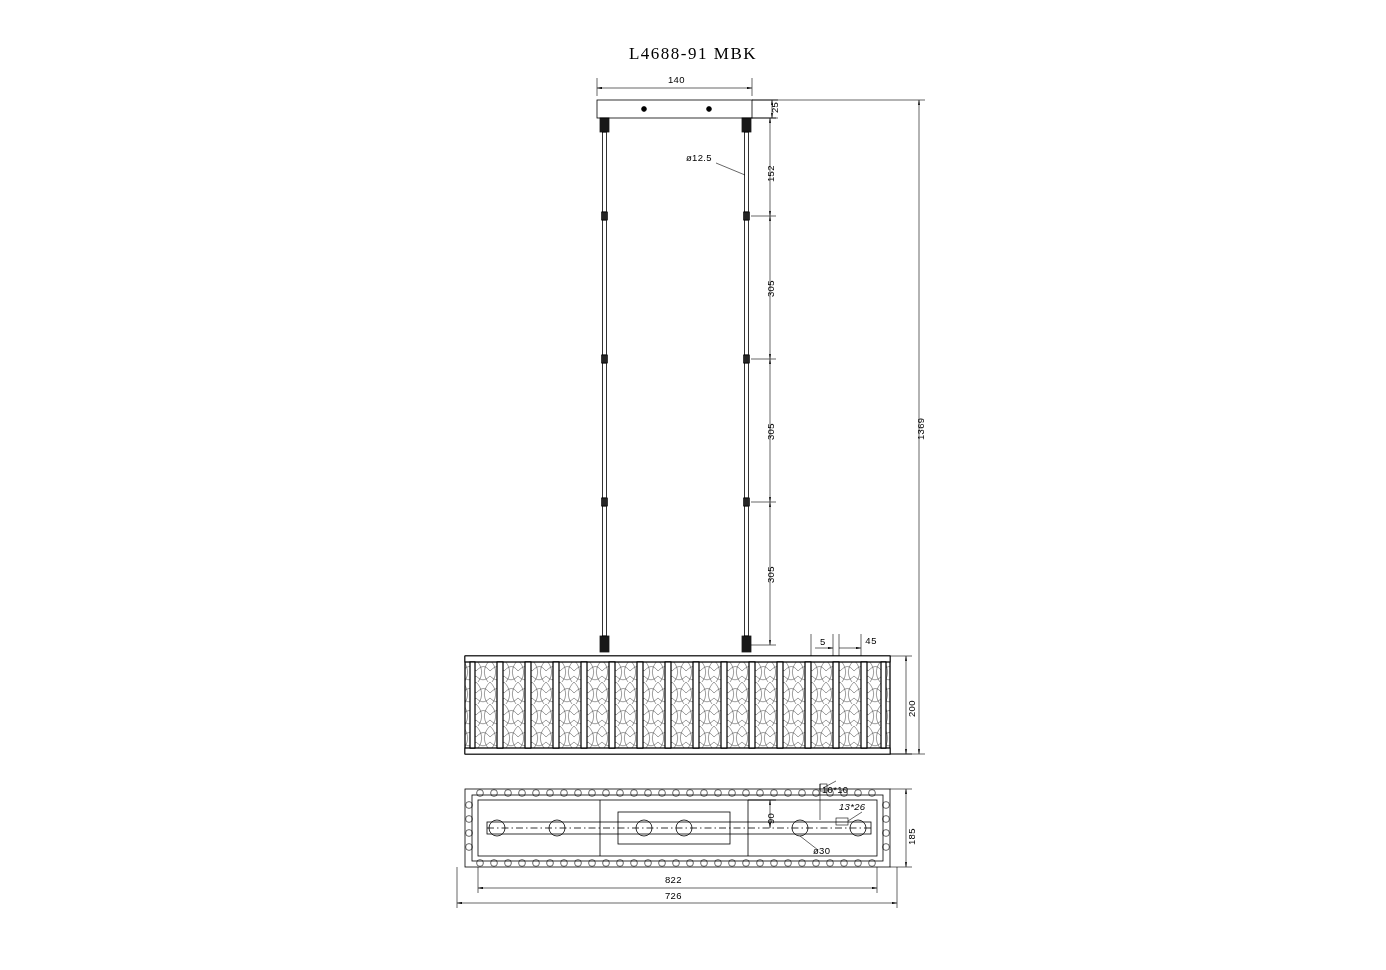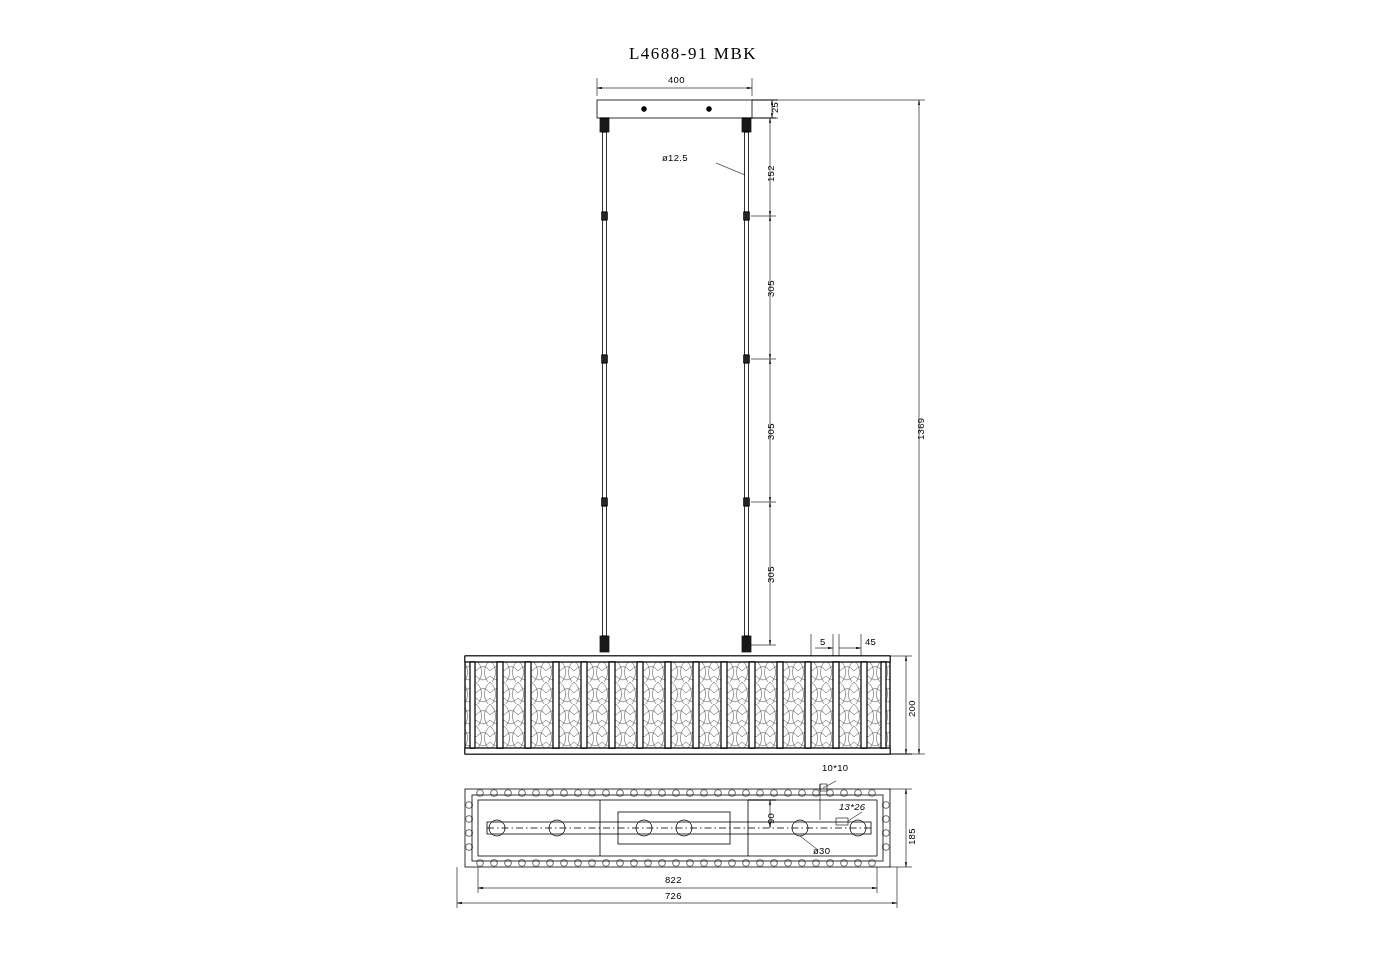--- a/index.html
+++ b/index.html
@@ -301,32 +301,32 @@
         <line x1="877" y1="867" x2="877" y2="893"></line>
         <line x1="478" y1="888" x2="877" y2="888" marker-start="url(#arrR)" marker-end="url(#arrL)"></line>
 
         <line x1="457" y1="867" x2="457" y2="908"></line>
         <line x1="897" y1="867" x2="897" y2="908"></line>
         <line x1="457" y1="903" x2="897" y2="903" marker-start="url(#arrR)" marker-end="url(#arrL)"></line>
       </g>
     </g>
   </svg>
 
-  <div class="dim" style="left:668px;  top:74px;">400</div>
+  <div class="dim" style="left:668px;  top:74px;">140</div>
   <div class="dim vert" style="left:769px; top:113px;">25</div>
-  <div class="dim" style="left:662px;  top:152px;">ø12.5</div>
+  <div class="dim" style="left:686px;  top:152px;">ø12.5</div>
   <div class="dim vert" style="left:765px; top:182px;">152</div>
   <div class="dim vert" style="left:765px; top:297px;">305</div>
   <div class="dim vert" style="left:765px; top:440px;">305</div>
   <div class="dim vert" style="left:765px; top:583px;">305</div>
   <div class="dim vert" style="left:915px; top:440px;">1369</div>
   <div class="dim" style="left:820px;  top:636px;">5</div>
-  <div class="dim" style="left:865px;  top:636px;">45</div>
+  <div class="dim" style="left:865px;  top:636px;font-family:Liberation Mono, monospace;">45</div>
   <div class="dim vert" style="left:906px; top:717px;">200</div>
-  <div class="dim" style="left:822px;  top:762px;">10*10</div>
+  <div class="dim" style="left:822px;  top:784px;">10*10</div>
   <div class="dim vert" style="left:765px; top:824px;">90</div>
   <div class="dim" style="left:839px;  top:801px;font-style:italic;">13*26</div>
   <div class="dim" style="left:813px;  top:845px;text-align:center;">ø30</div>
   <div class="dim vert" style="left:906px; top:845px;">185</div>
   <div class="dim" style="left:665px;  top:874px;text-align:center;">822</div>
   <div class="dim" style="left:665px;  top:890px;">726</div>
 
 </div>
 
 </body></html>

